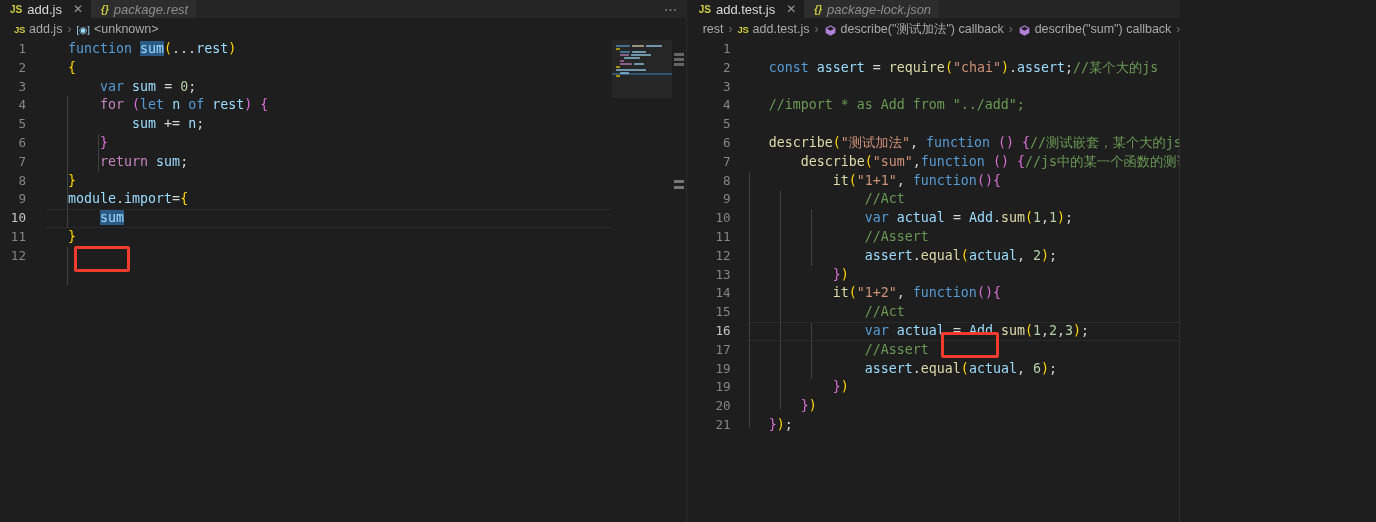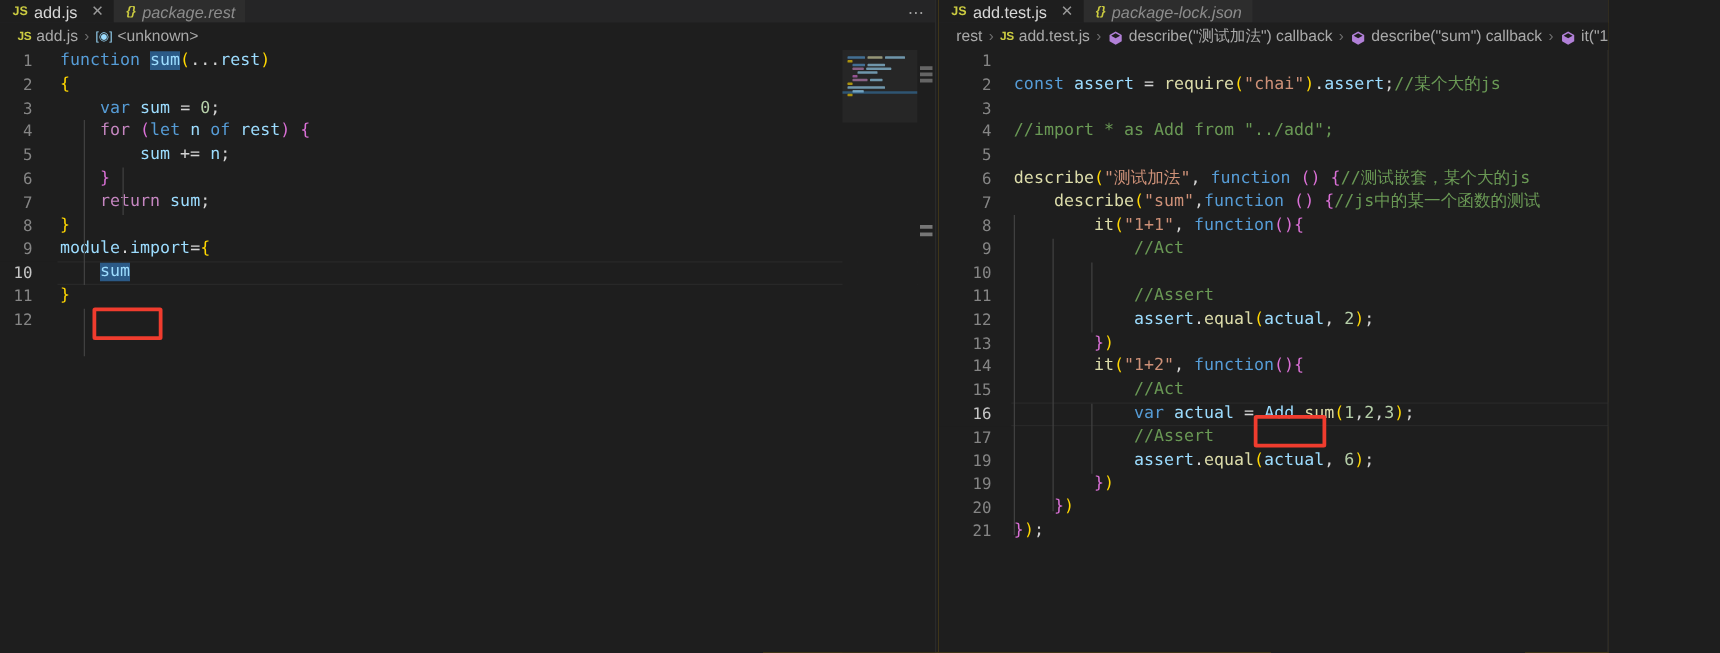--- a/index.html
+++ b/index.html
@@ -2,21 +2,21 @@
 <html><head>
 <meta charset="utf-8">
 <style>
   * { box-sizing: border-box; margin: 0; padding: 0; }
   html, body {
     width: 1376px; height: 522px;
     background: #1e1e1e;
     font-family: "Liberation Sans", sans-serif;
     overflow: hidden;
   }
-  .workbench { display: flex; width: 1287px; height: 522px; background: #eab308; }
+  .workbench { display: flex; width: 1180px; height: 522px; background: #eab308; }
 
   
   .group { position: relative; height: 522px; background: #1e1e1e; overflow: hidden; }
   .group-left  { width: 800px; }
   .group-split { width: 3px; background: #1e1e1e; border-left: 1px solid #2a2a2a; height: 522px; }
   .group-right { width: 573px; }
 
   
   .tabbar {
     height: 18px; background: #252526; display: flex; align-items: flex-end;
@@ -69,21 +69,21 @@
   .line {
     display: flex; height: 18.8px; align-items: center; white-space: pre;
     position: relative;
   }
   .ln {
     width: 46px; min-width: 46px; text-align: right; padding-right: 20px;
     color: #858585; font-size: 12.6px; font-family: "DejaVu Sans Mono", monospace;
   }
   .group-right .ln { width: 58px; min-width: 58px; padding-right: 16px; }
   .ln.cur { color: #c6c6c6; }
-  .code { position: relative; padding-left: 2px; }
+  .code { position: relative; padding-left: 2px; margin-left: 20px; }
   .line.current {
     background: #1e1e1e;
   }
   .line.current::after {
     content: ""; position: absolute; left: 46px; right: 0; top: 0; bottom: 0;
     border-top: 1px solid #282828; border-bottom: 1px solid #282828;
     pointer-events: none;
   }
   .group-right .line.current::after { left: 58px; }
 
@@ -384,20 +384,21 @@
       <div class="line">
         <span class="ln">8</span>
         <span class="code">        <span class="t-fn">it</span><span class="t-brkt1">(</span><span class="t-str">"1+1"</span><span class="t-pl">,</span> <span class="t-kw">function</span><span class="t-brkt2">()</span><span class="t-brkt2">{</span></span>
       </div>
       <div class="line">
         <span class="ln">9</span>
         <span class="code">            <span class="t-cmt">//Act</span></span>
       </div>
       <div class="line">
         <span class="ln">10</span>
+        <span class="code">            <span class="t-kw">var</span> <span class="t-var">actual</span> <span class="t-pl">=</span> <span class="t-var">Add</span><span class="t-pl">.</span><span class="t-fn">sum</span><span class="t-brkt1">(</span><span class="t-num">1</span><span class="t-pl">,</span><span class="t-num">1</span><span class="t-brkt1">)</span><span class="t-pl">;</span></span>
       </div>
       <div class="line">
         <span class="ln">11</span>
         <span class="code">            <span class="t-cmt">//Assert</span></span>
       </div>
       <div class="line">
         <span class="ln">12</span>
         <span class="code">            <span class="t-var">assert</span><span class="t-pl">.</span><span class="t-fn">equal</span><span class="t-brkt1">(</span><span class="t-var">actual</span><span class="t-pl">,</span> <span class="t-num">2</span><span class="t-brkt1">)</span><span class="t-pl">;</span></span>
       </div>
       <div class="line">

